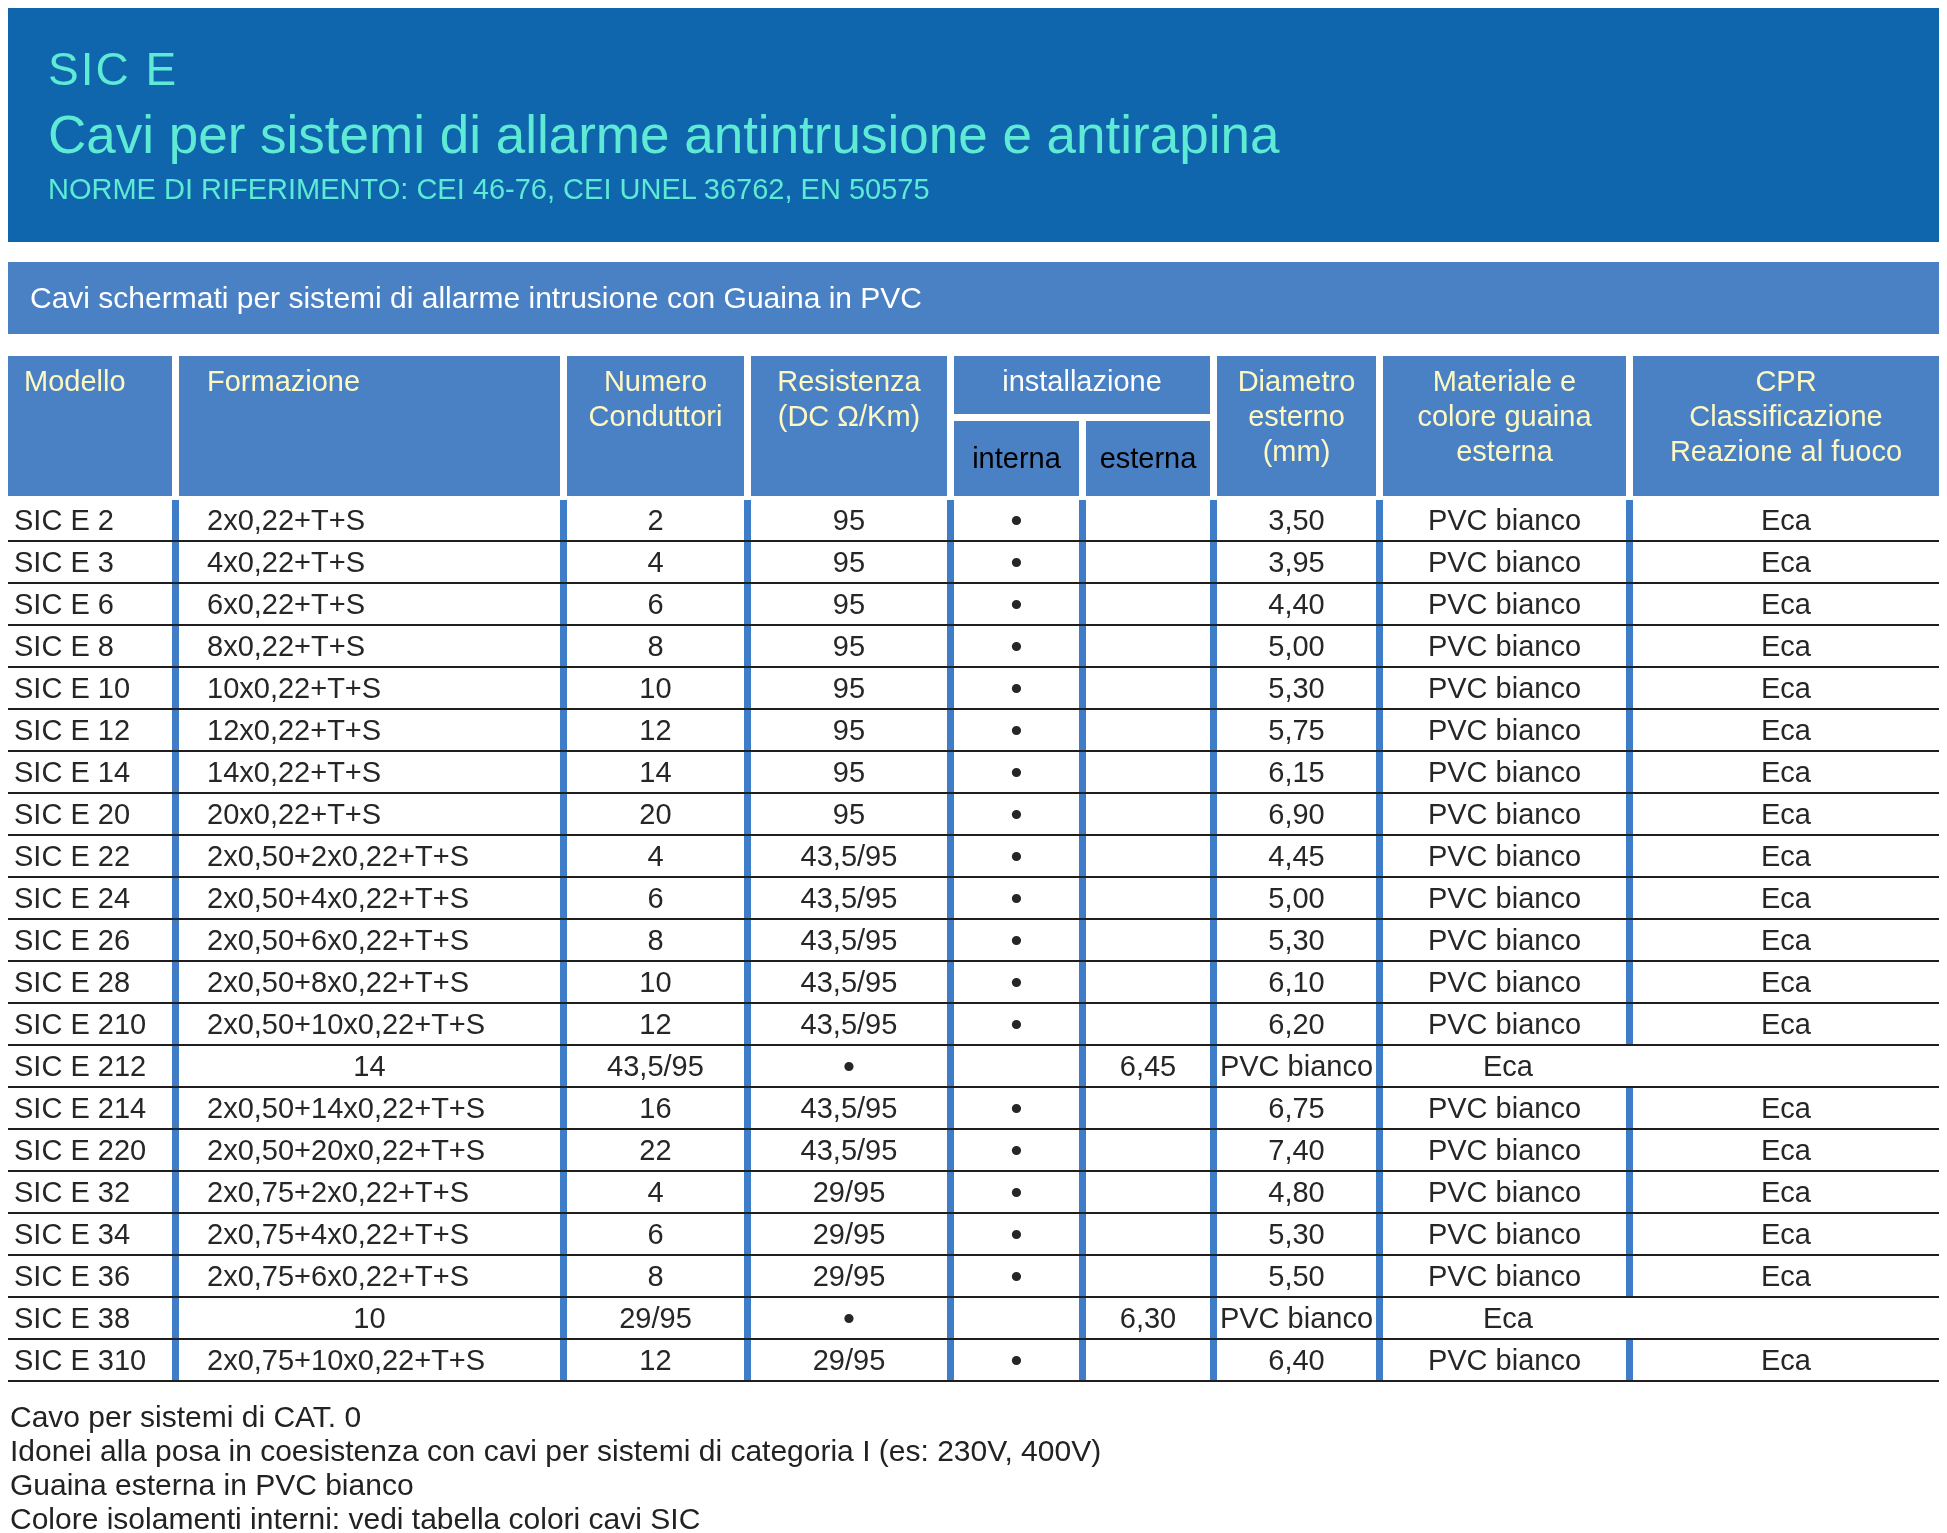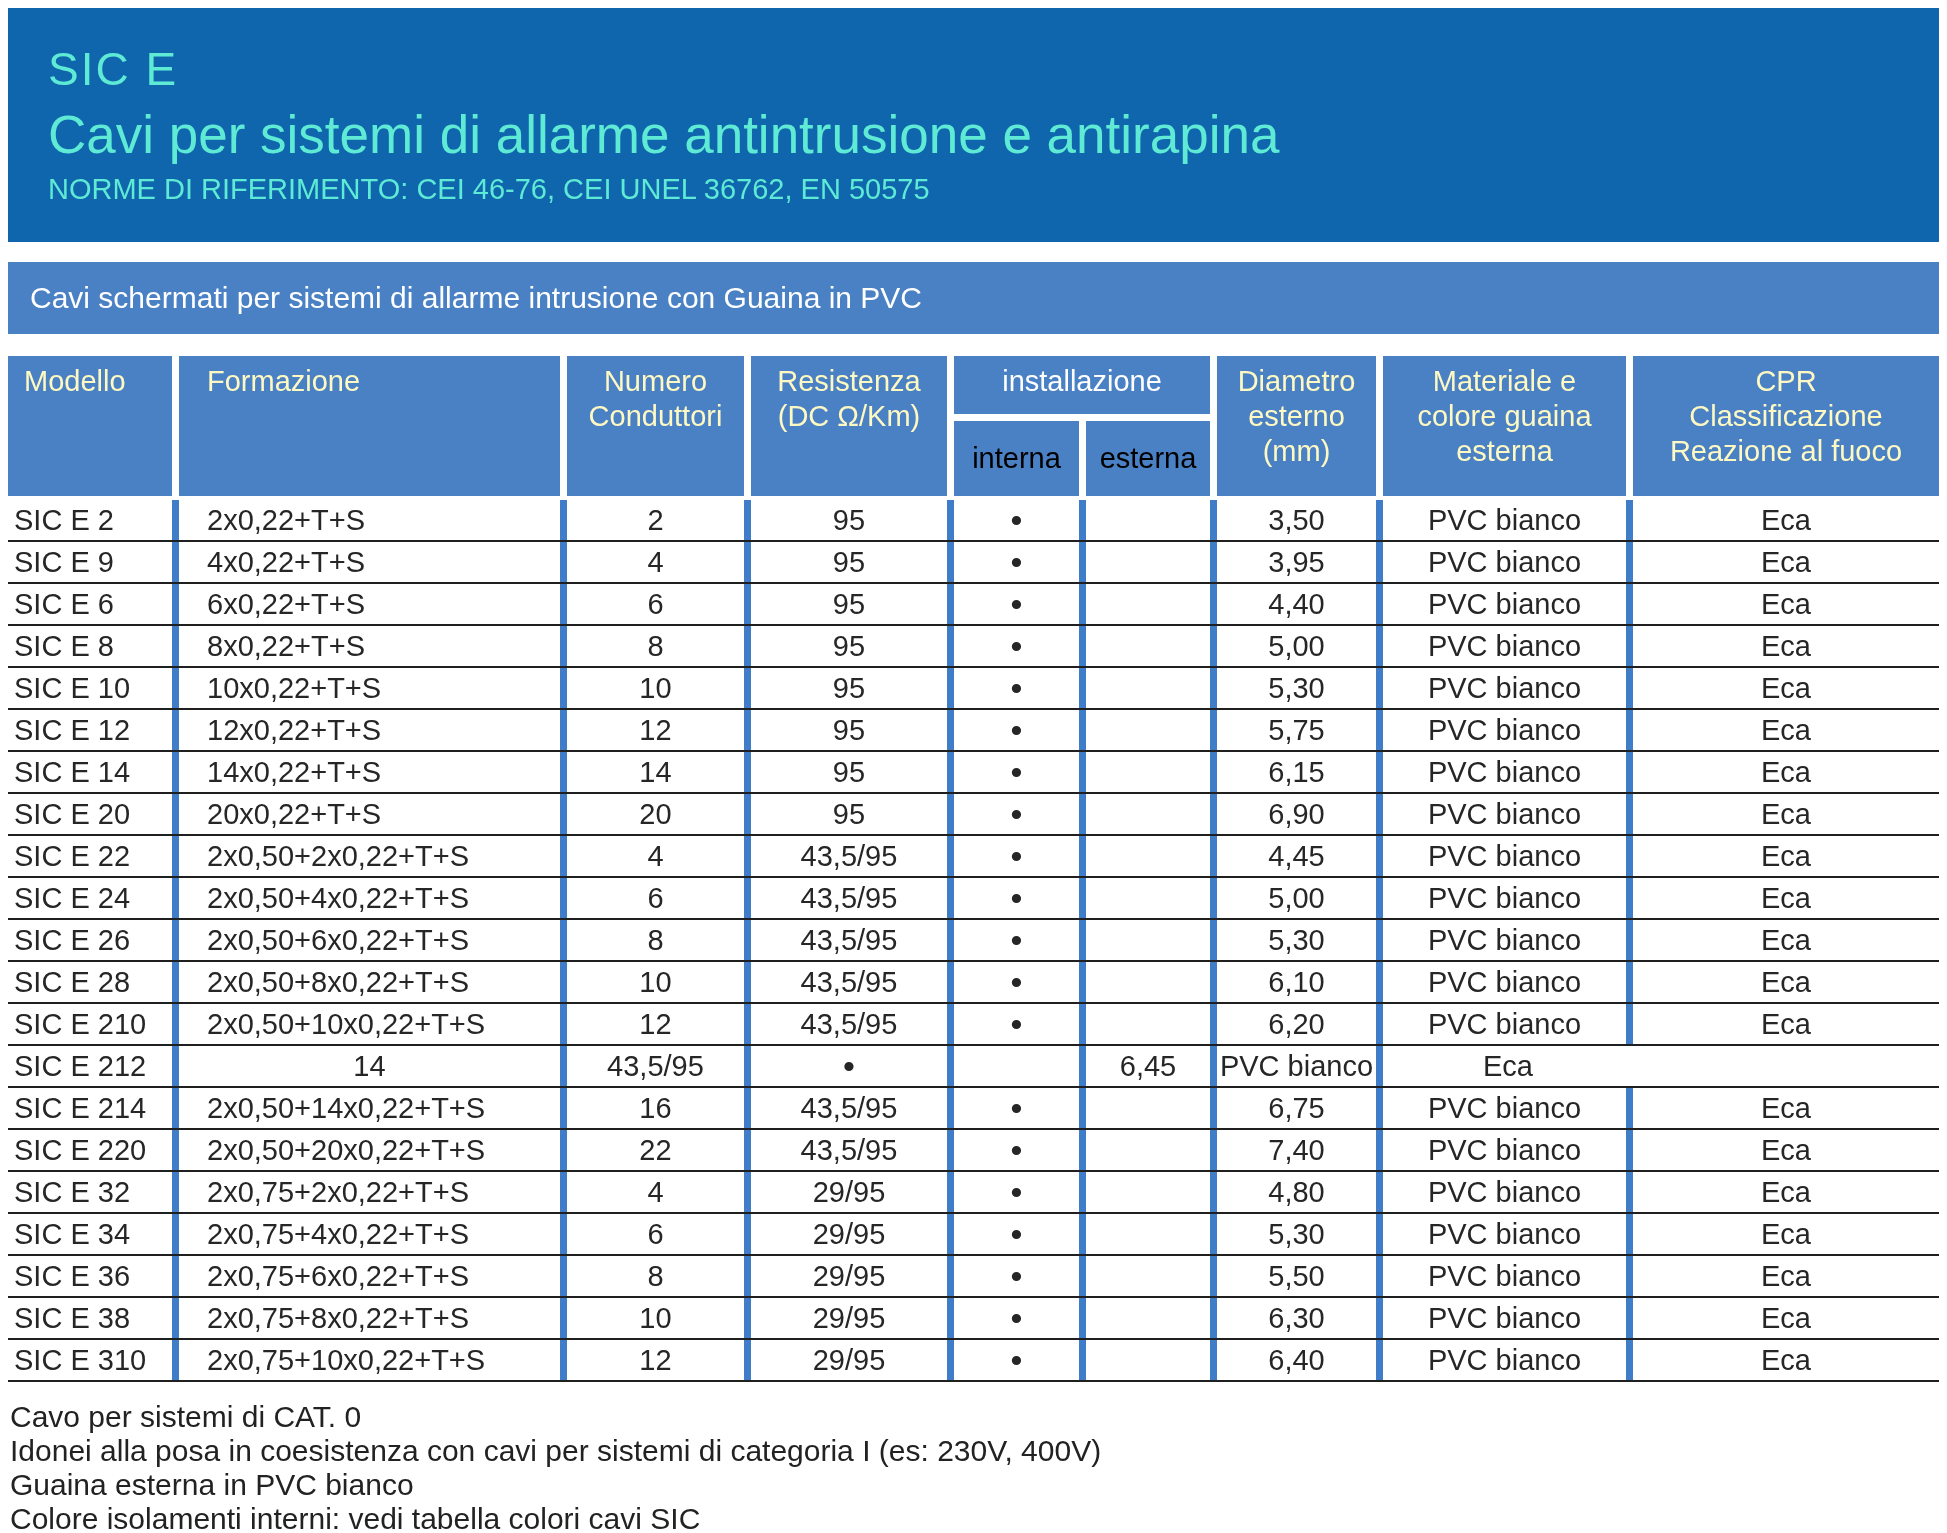--- a/index.html
+++ b/index.html
@@ -163,21 +163,21 @@
         <div class="tcell col-formazione">2x0,22+T+S</div>
         <div class="tcell col-conduttori">2</div>
         <div class="tcell col-resistenza">95</div>
         <div class="tcell col-interna">•</div>
         <div class="tcell col-esterna"></div>
         <div class="tcell col-diametro">3,50</div>
         <div class="tcell col-materiale">PVC bianco</div>
         <div class="tcell col-cpr">Eca</div>
       </div>
       <div class="trow">
-        <div class="tcell col-modello">SIC E 9</div>
+        <div class="tcell col-modello">SIC E 3</div>
         <div class="tcell col-formazione">4x0,22+T+S</div>
         <div class="tcell col-conduttori">4</div>
         <div class="tcell col-resistenza">95</div>
         <div class="tcell col-interna">•</div>
         <div class="tcell col-esterna"></div>
         <div class="tcell col-diametro">3,95</div>
         <div class="tcell col-materiale">PVC bianco</div>
         <div class="tcell col-cpr">Eca</div>
       </div>
       <div class="trow">
@@ -361,21 +361,20 @@
         <div class="tcell col-conduttori">8</div>
         <div class="tcell col-resistenza">29/95</div>
         <div class="tcell col-interna">•</div>
         <div class="tcell col-esterna"></div>
         <div class="tcell col-diametro">5,50</div>
         <div class="tcell col-materiale">PVC bianco</div>
         <div class="tcell col-cpr">Eca</div>
       </div>
       <div class="trow">
         <div class="tcell col-modello">SIC E 38</div>
-        <div class="tcell col-formazione">2x0,75+8x0,22+T+S</div>
         <div class="tcell col-conduttori">10</div>
         <div class="tcell col-resistenza">29/95</div>
         <div class="tcell col-interna">•</div>
         <div class="tcell col-esterna"></div>
         <div class="tcell col-diametro">6,30</div>
         <div class="tcell col-materiale">PVC bianco</div>
         <div class="tcell col-cpr">Eca</div>
       </div>
       <div class="trow">
         <div class="tcell col-modello">SIC E 310</div>

